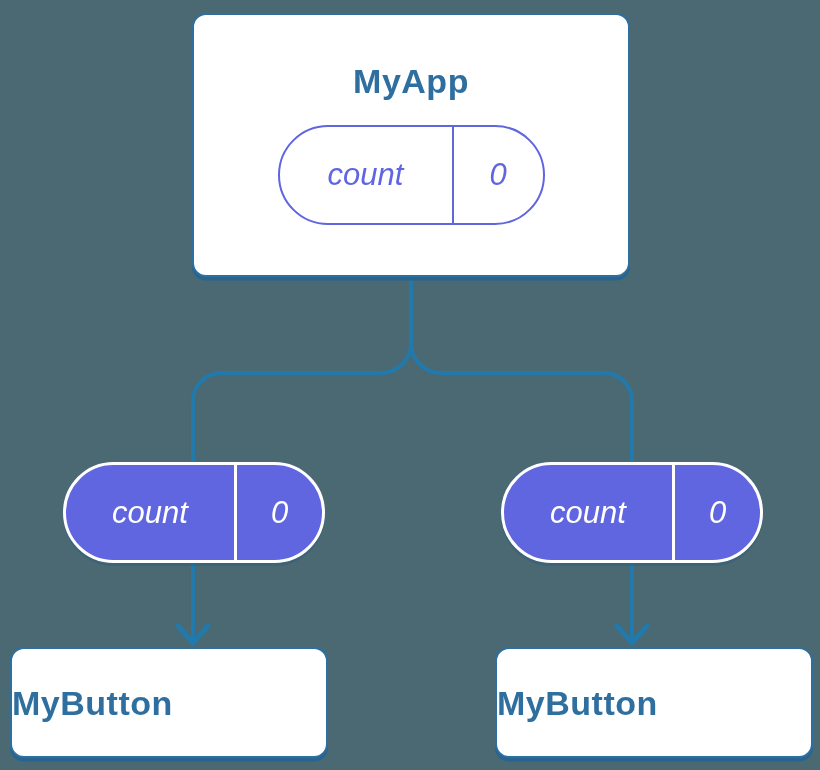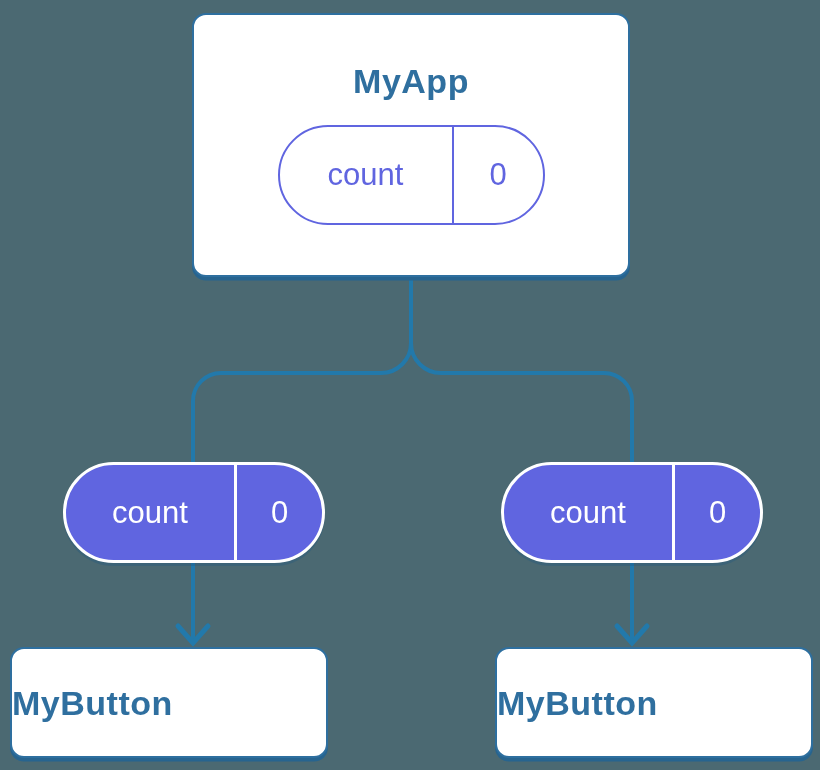--- a/index.html
+++ b/index.html
@@ -65,21 +65,21 @@
   .child-card-right{left:495px;top:647px;}
 
   
   .pill{
     display:flex;align-items:stretch;
     border-radius:60px;
     overflow:hidden;
     font-size:31px;
   }
   .pill-label,.pill-value{
-    display:flex;align-items:center;justify-content:center;
+    display:flex;align-items:center;justify-content:center;font-style:italic;
   }
   .pill-outlined{
     margin-top:22px;
     width:267px;height:100px;
     border:2.5px solid var(--pill-purple);
     color:var(--pill-purple);
     background:transparent;
   }
   .pill-outlined .pill-label{width:172px;}
   .pill-outlined .pill-value{flex:1;border-left:2px solid var(--pill-purple);}

